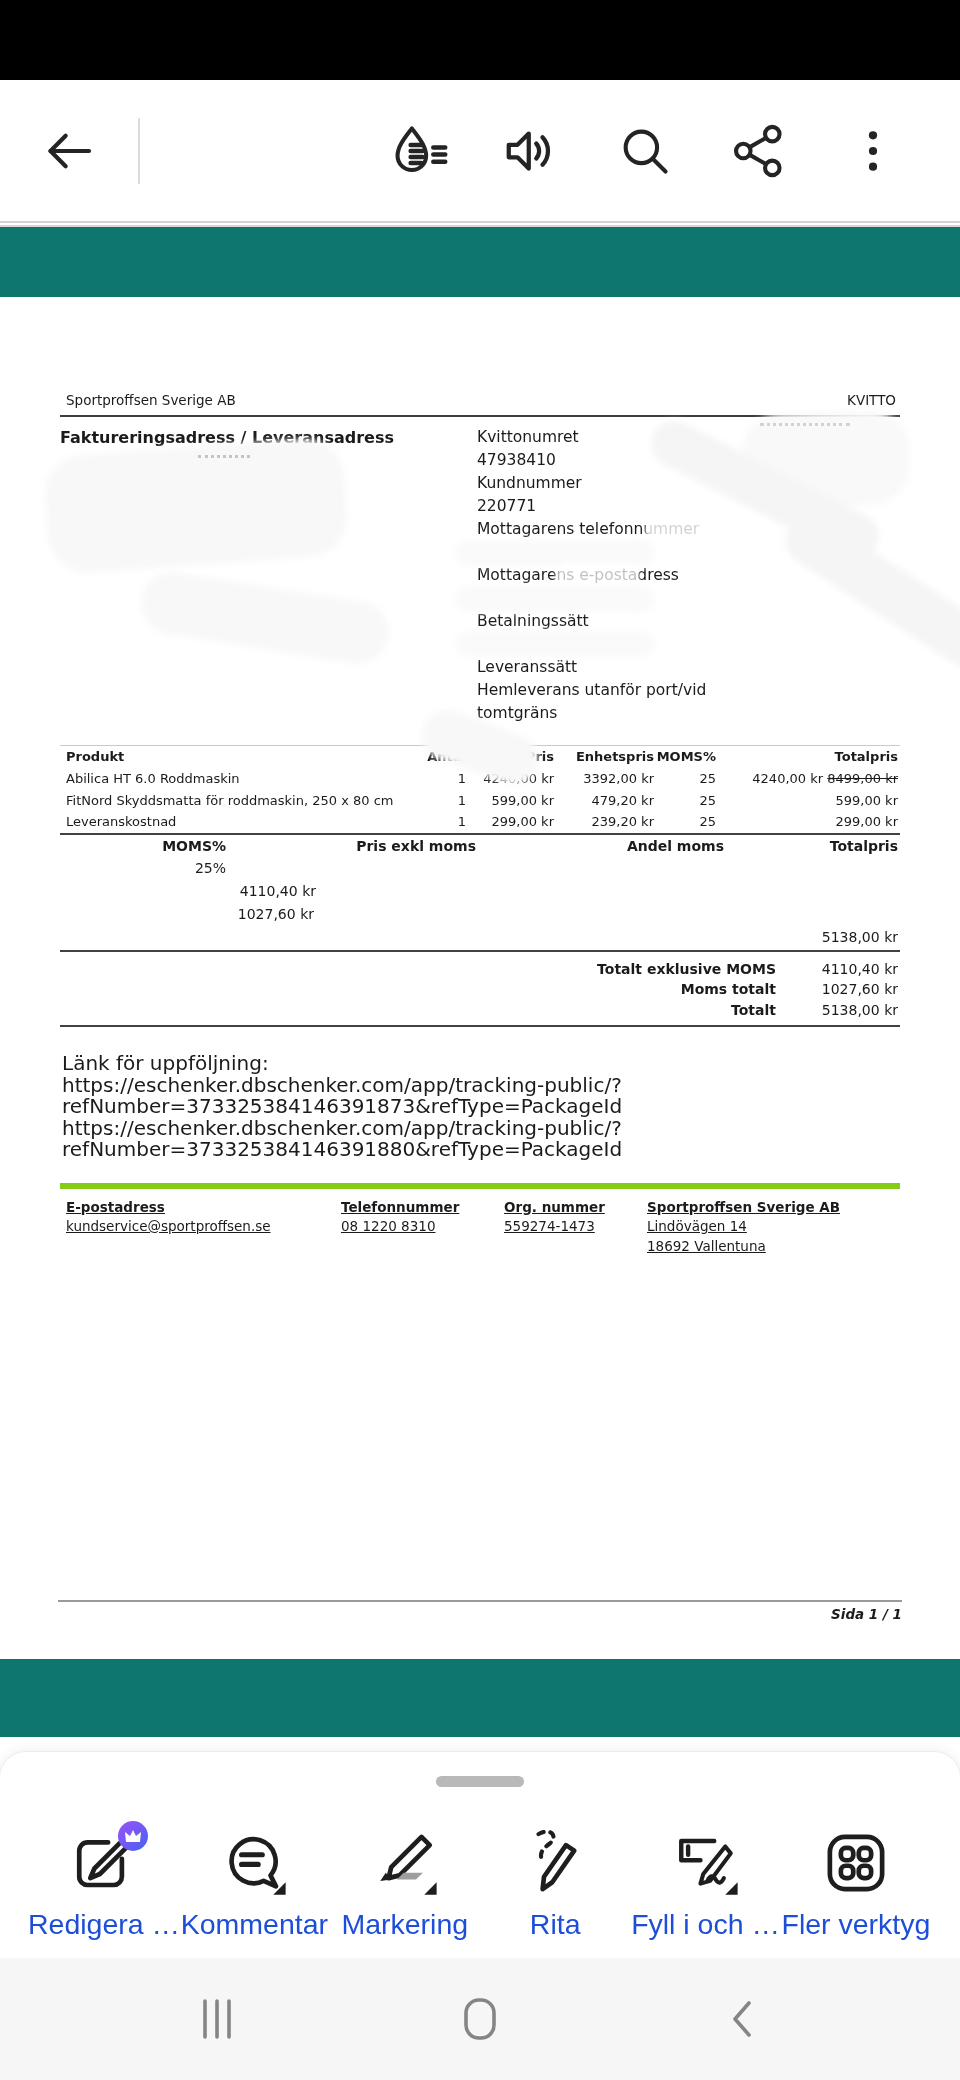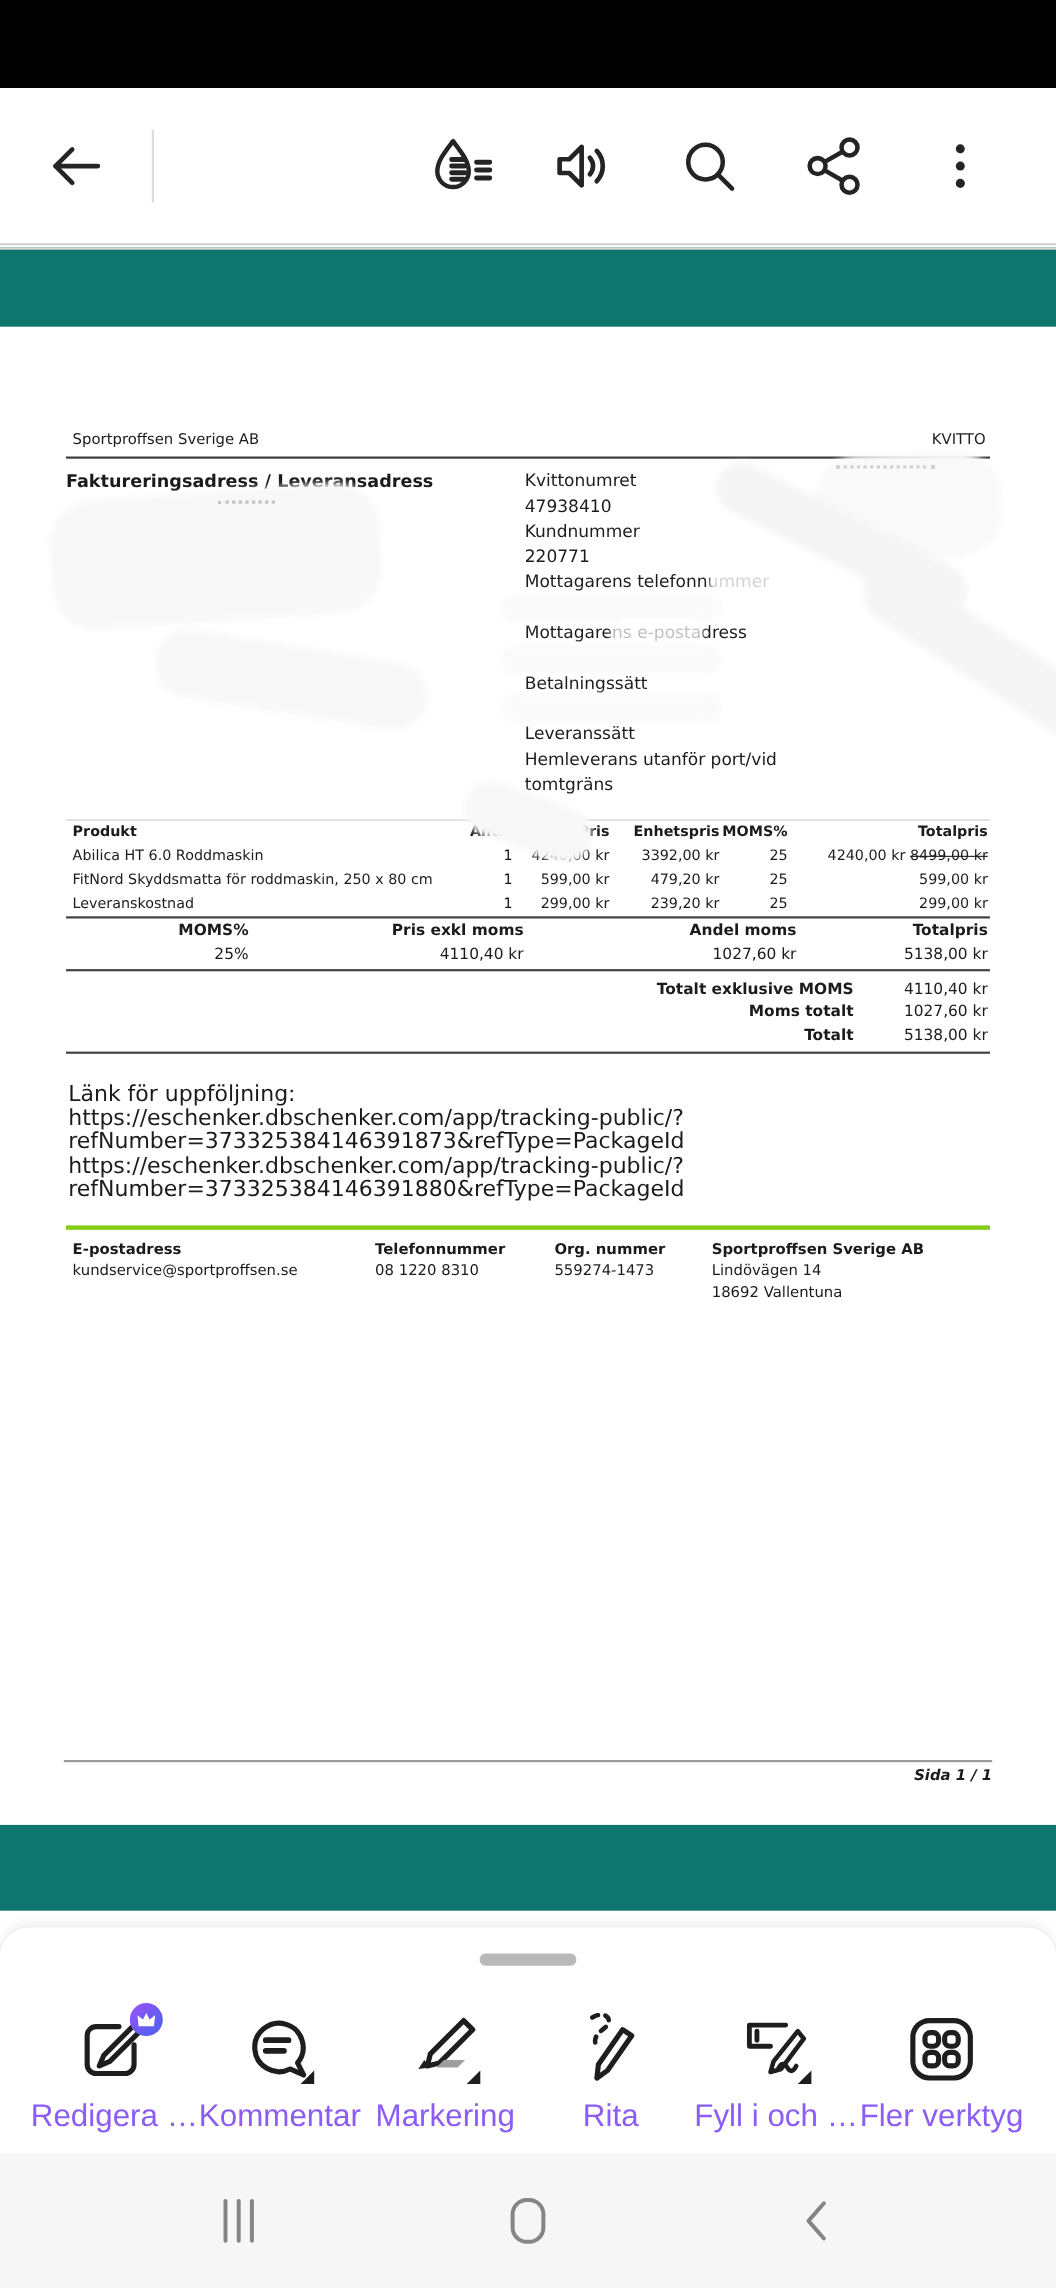--- a/index.html
+++ b/index.html
@@ -51,55 +51,55 @@
   .c-name { flex:1; text-align:left; }
   .c-antal { width:62px; text-align:right; }
   .c-pris { width:88px; text-align:right; }
   .c-enh { width:100px; text-align:right; }
   .c-moms { width:76px; text-align:right; padding-right:14px; }
   .c-tot { width:168px; text-align:right; }
   .struck { text-decoration:line-through; }
   
   .moms { border-bottom:2px solid #424242; font-size:14px; padding:0 2px 1px 6px; }
   .m-row { display:flex; line-height:22px; }
-  .m-vals { line-height:23px; }
+  .m-vals { line-height:23px;flex-direction:column; }
   .m-c1 { width:160px; text-align:right; }
   .m-c2 { width:250px; text-align:right; }
   .m-c3 { width:248px; text-align:right; }
   .m-c4 { flex:1; text-align:right; }
   .m-head { font-weight:700; }
   
   .totals { border-bottom:2px solid #424242; padding:7px 2px 5px 0; font-size:14px; }
   .tot-row { display:flex; justify-content:flex-end; line-height:20.5px; }
   .tot-label { font-weight:700; text-align:right; }
   .tot-value { width:122px; text-align:right; }
   
   .links { margin-top:26px; font-size:20px; line-height:21.5px; padding-left:2px; }
   .links a { color:#1b1b1b; text-decoration:none; }
   
-  .contact { margin-top:22px; border-top:4px solid #84cc16; padding:9px 2px 0 6px;
-             display:flex; font-size:13.5px; line-height:19.5px; }
+  .contact { margin-top:22px; border-top:6px solid #84cc16; padding:9px 2px 0 6px;
+             display:flex; font-size:13.5px; line-height:19.5px;text-decoration:underline; }
   .ct-col1 { width:275px; } .ct-col2 { width:163px; } .ct-col3 { width:143px; } .ct-col4 { flex:1; }
   .ct-head { font-weight:700; }
   
   .page-footer { position:absolute; top:1303px; left:58px; right:58px;
                  border-top:2px solid #9a9a9a; padding-top:4px; text-align:right;
                  font-size:13.5px; font-weight:700; font-style:italic; }
   
   .bottom-sheet {
     position:absolute; top:1752px; left:0; width:960px; height:206px; background:#fff;
     border-radius:26px 26px 0 0; box-shadow:0 0 0 1px #ededed, 0 -3px 12px rgba(0,0,0,.06);
   }
   .drag-handle { position:absolute; top:24px; left:436px; width:88px; height:11px;
                  border-radius:6px; background:#b9b9b9; border:none; cursor:grab; }
   .tools { position:absolute; top:78px; left:30px; right:30px; display:flex; justify-content:space-between; }
   .tool { display:flex; flex-direction:column; align-items:center; width:148px;
           background:none; border:none; cursor:pointer; }
   .tool-icon { position:relative; width:66px; height:66px; line-height:0; }
-  .tool-label { margin-top:12px; font-size:28.5px; color:#8b5cf6; white-space:nowrap;
+  .tool-label { margin-top:12px; font-size:28.5px; color:#1d4ed8; white-space:nowrap;
                 font-family:"Liberation Sans", sans-serif; }
   .badge { position:absolute; top:-9px; right:-11px; width:30px; height:30px; border-radius:50%;
            background:linear-gradient(135deg,#8b54f7 20%,#4e62f0 90%);
            display:flex; align-items:center; justify-content:center; }
   
   .navbar { position:absolute; top:1958px; left:0; width:960px; height:122px; background:#f6f6f6;
             display:flex; align-items:center; justify-content:space-between; padding:0 172px; }
   .nav-btn { background:none; border:none; cursor:pointer; width:90px; height:90px;
              display:flex; align-items:center; justify-content:center; line-height:0; }
 </style>

